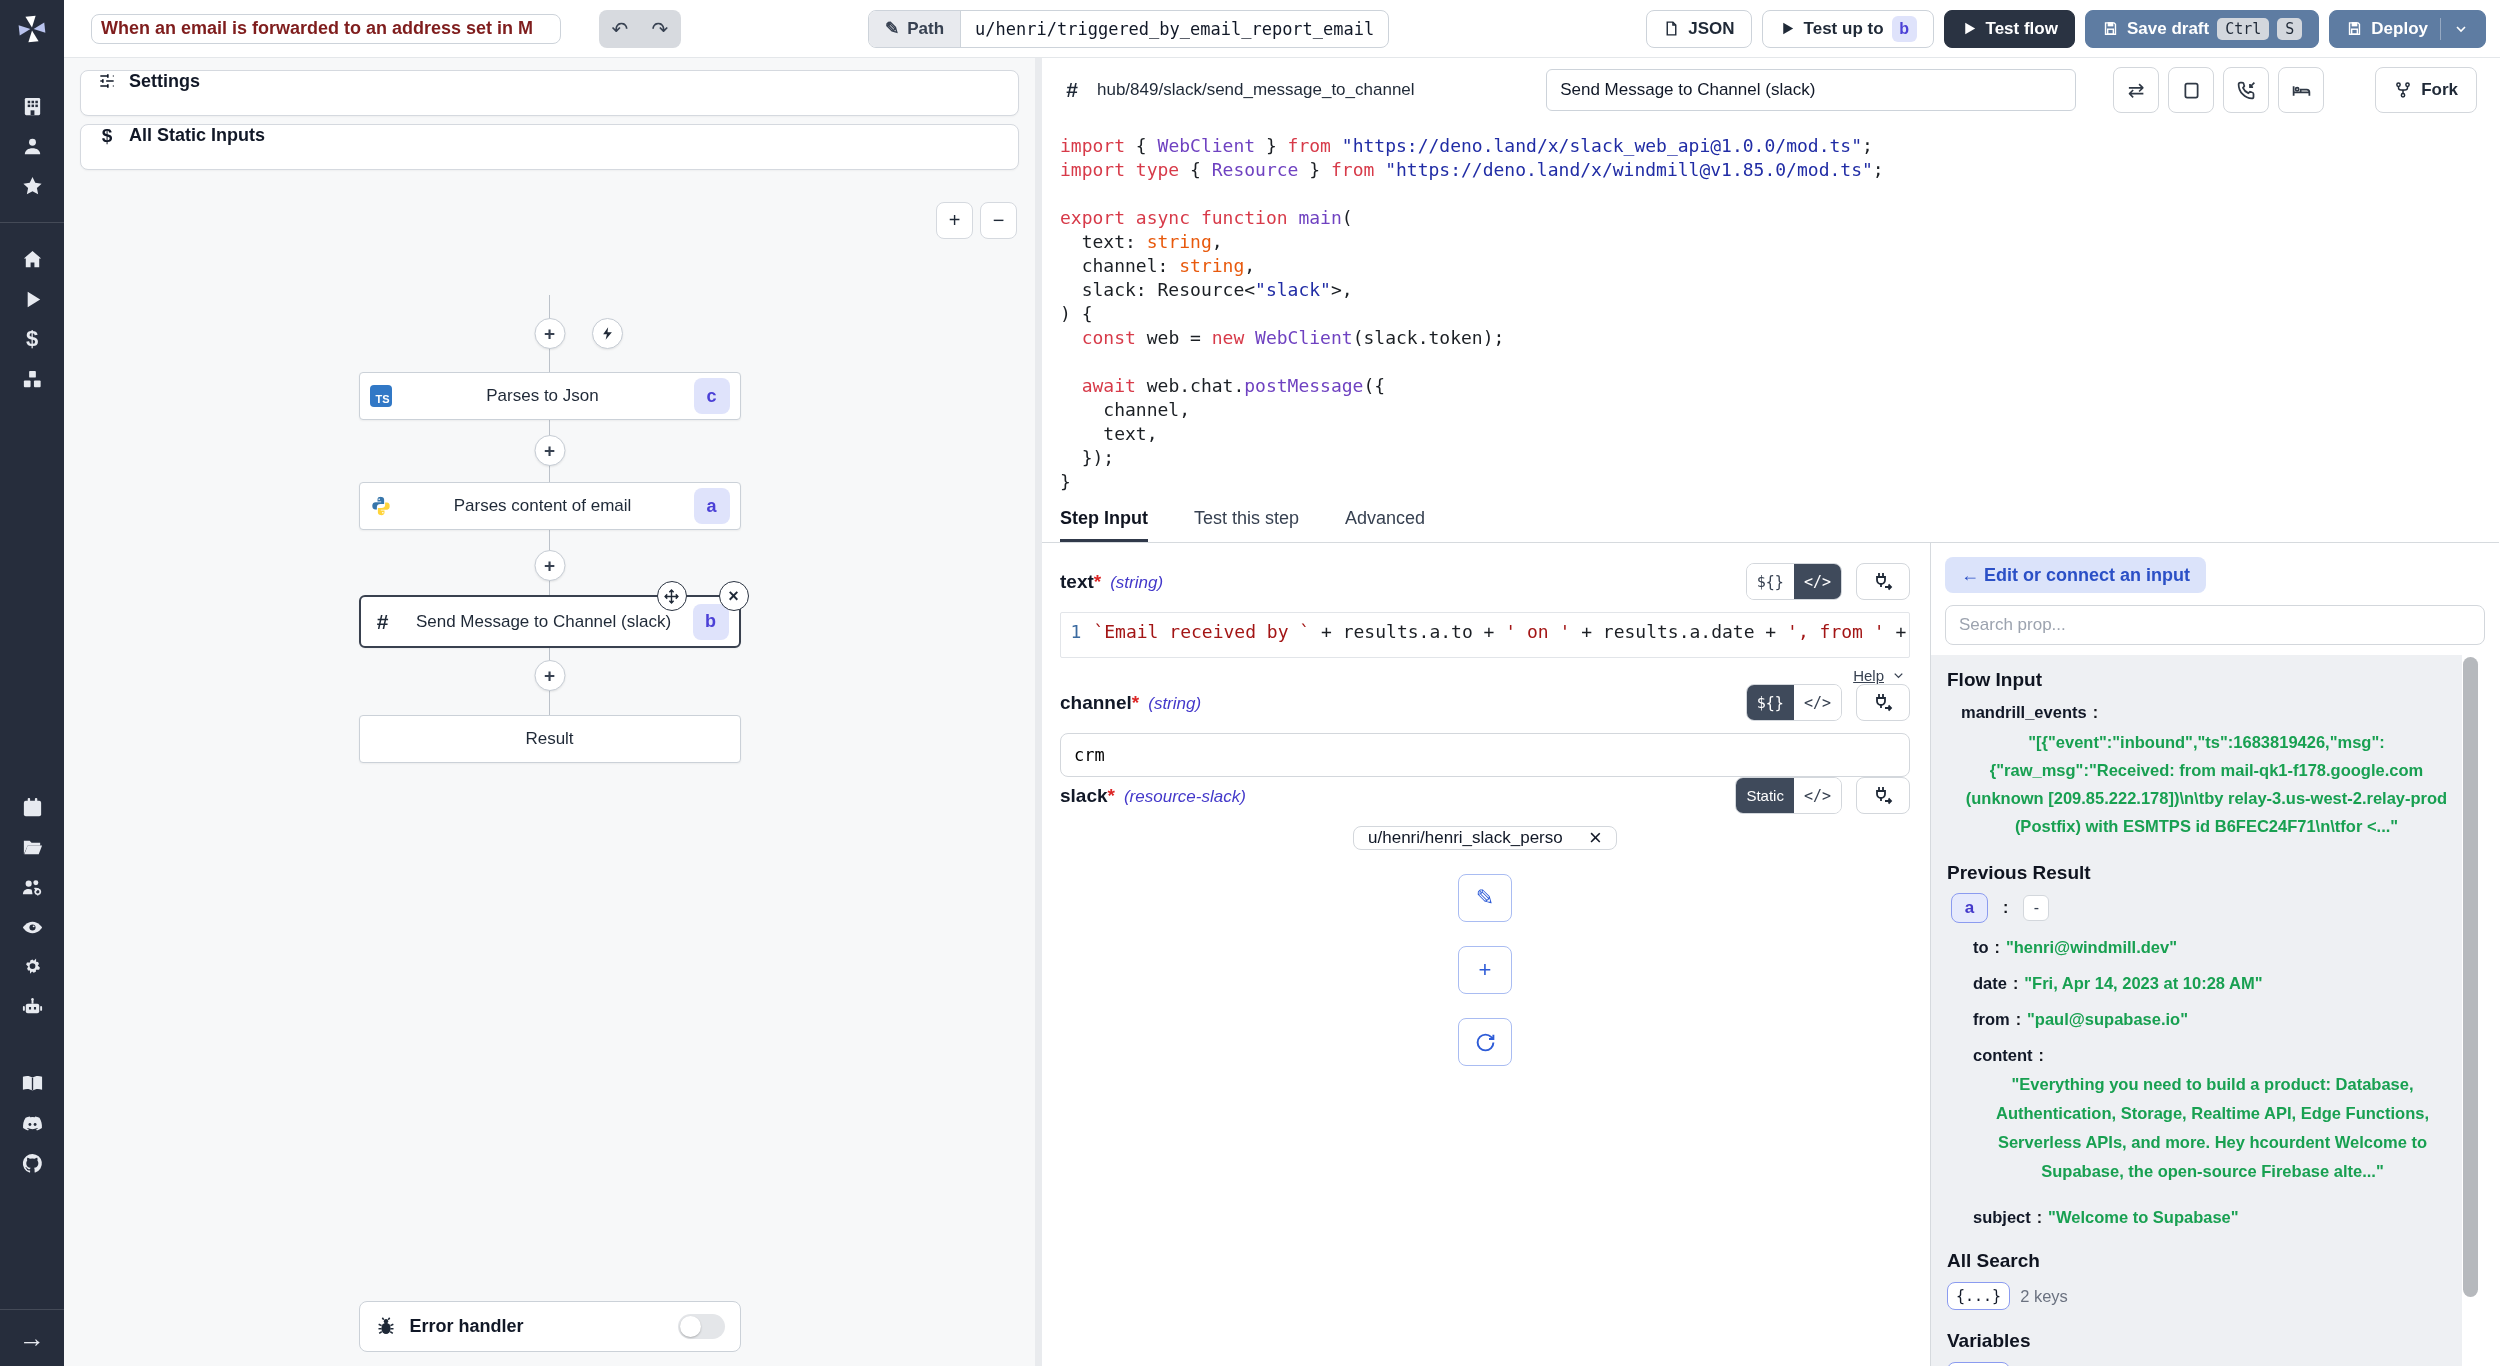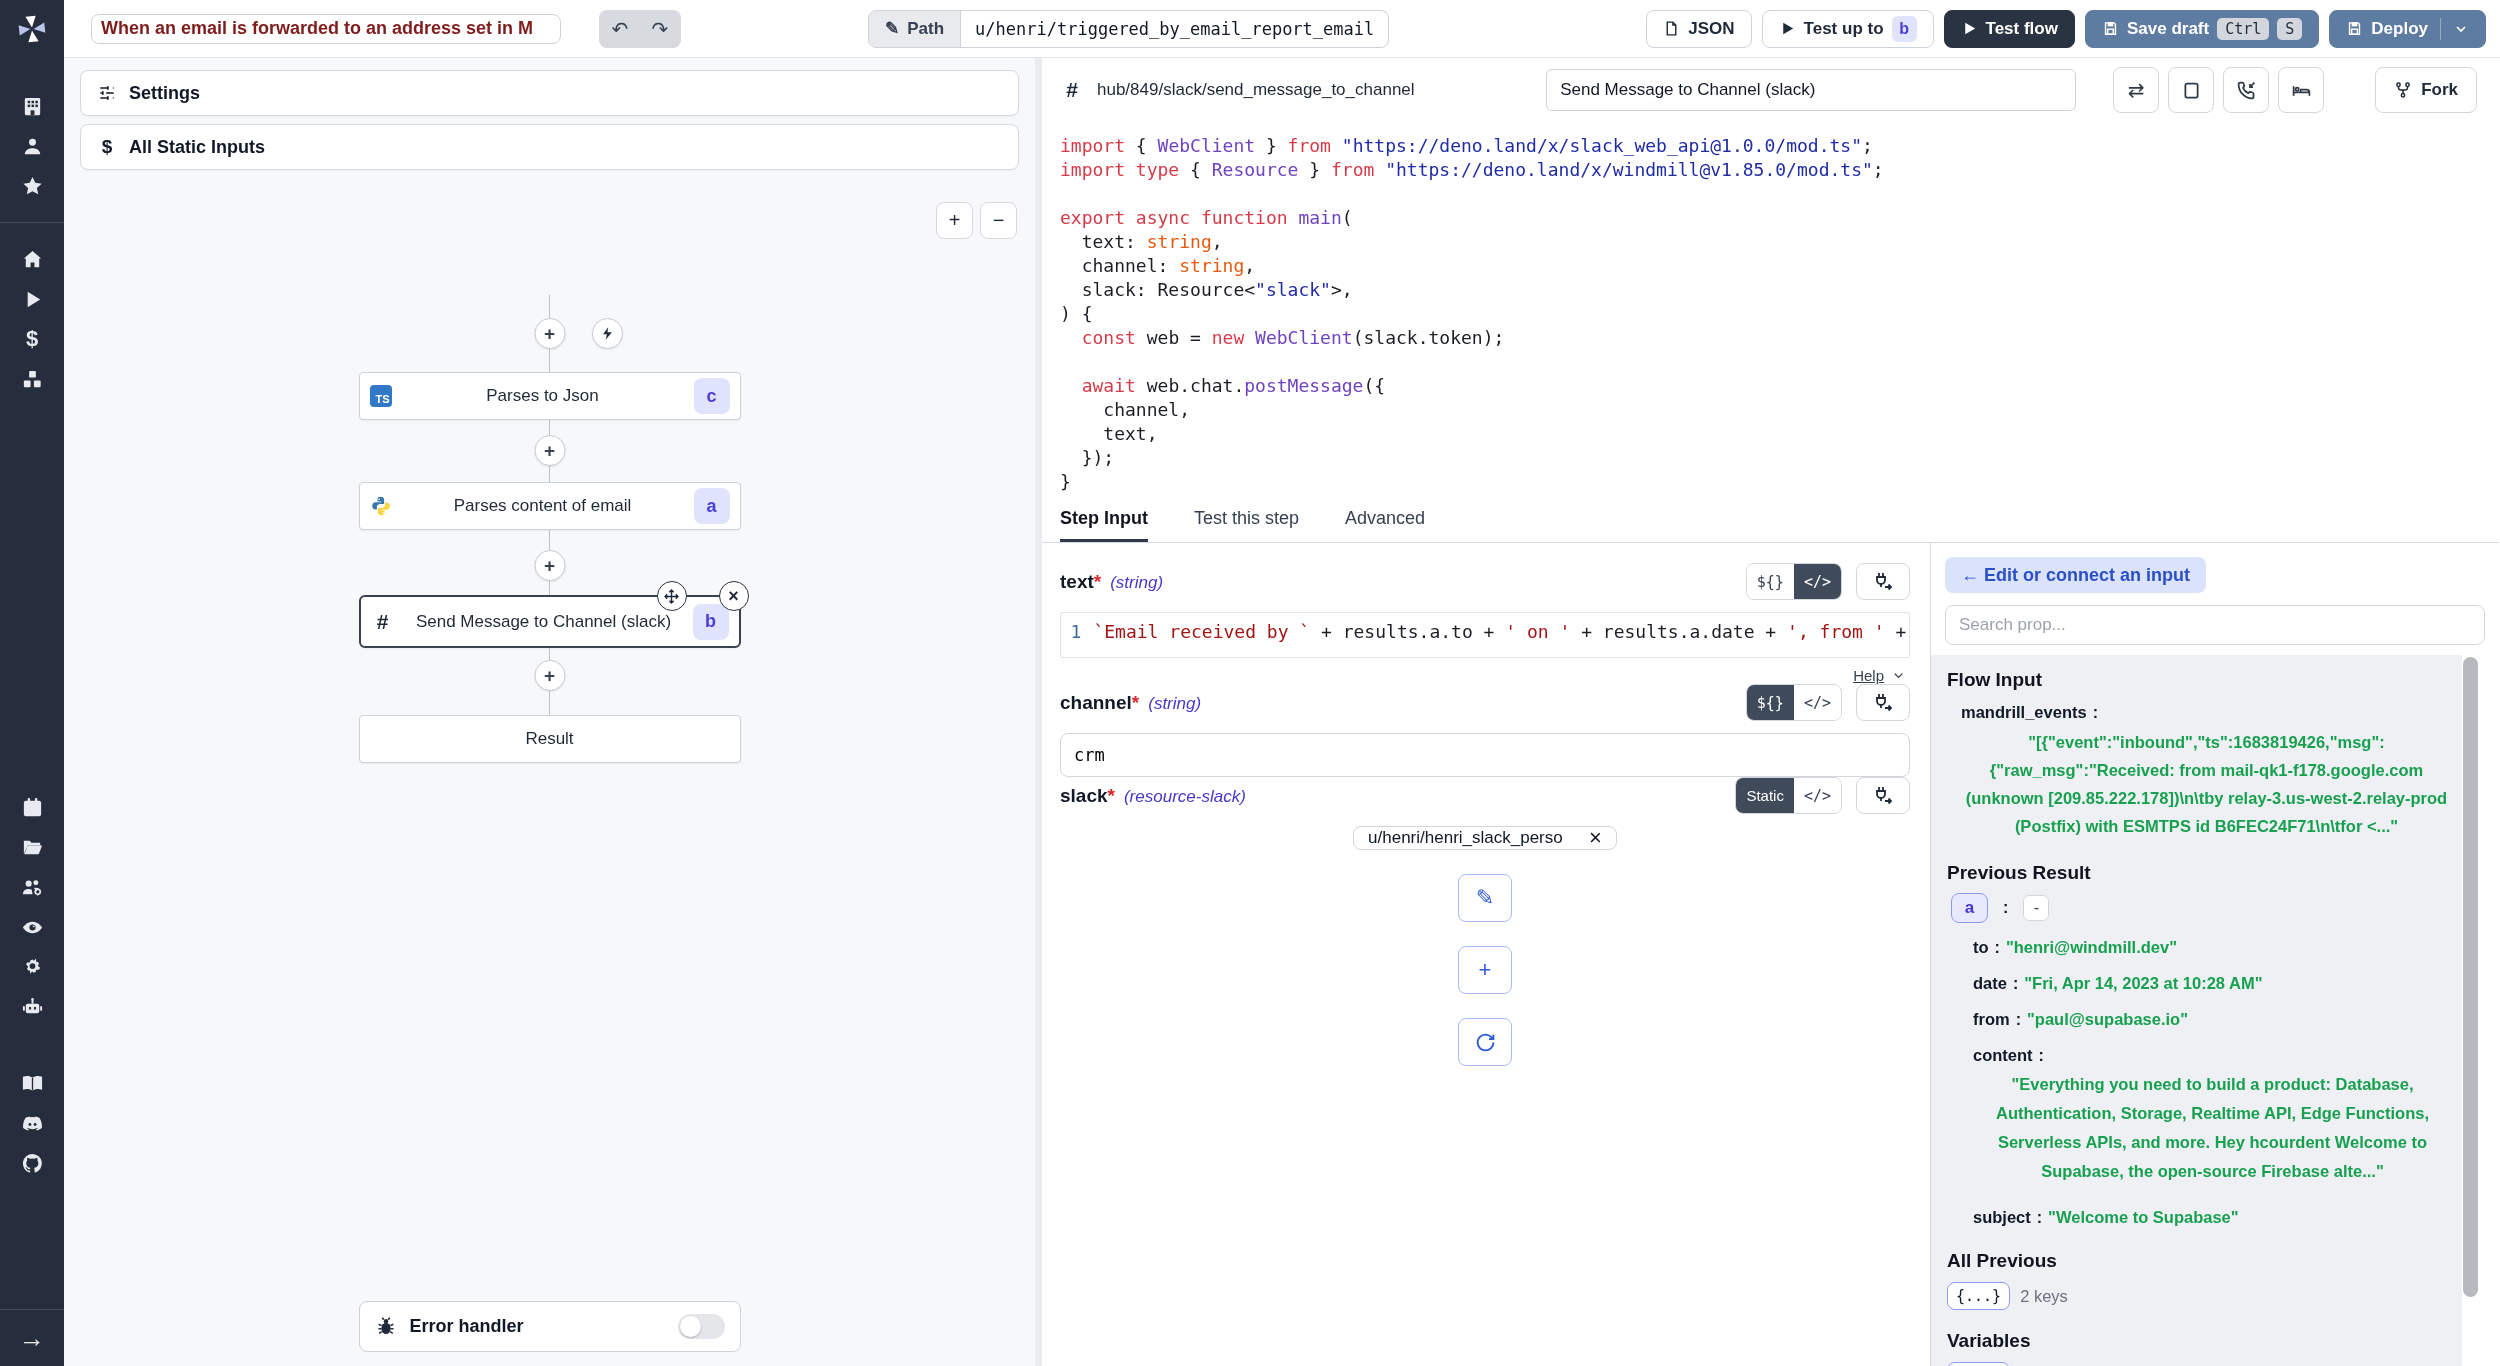--- a/index.html
+++ b/index.html
@@ -31,21 +31,21 @@
   .badge-b { width:25px; height:26px; background:#dfe3fb; color:#4b40d6; border-radius:6px; display:flex; align-items:center; justify-content:center; font-weight:700; font-size:16px; }
   .btn-dark { background:#2a3342; border-color:#2a3342; color:#fff; }
   .btn-blue { background:#5e7ca2; border-color:#5e7ca2; color:#fff; }
   .kbd { background:#d3d7dd; color:#1f2937; border-radius:5px; font-size:15px; padding:2px 8px; font-weight:400; }
   .dep-sep { width:1px; height:22px; background:rgba(255,255,255,.35); margin:0 4px; }
 
   .content { display:flex; height:1308px; }
 
   
   .left-panel { width:971px; background:#f7f8f9; display:flex; flex-direction:column; flex-shrink:0; }
-  .panel-btn { margin:0 16px; height:46px; background:#fff; border:1px solid #d5d9df; border-radius:8px; display:flex; align-items:center; gap:12px; padding:0 16px; font-size:18px; font-weight:700; color:#111827; cursor:pointer; box-shadow:0 1px 2px rgba(0,0,0,.04); }
+  .panel-btn { margin:0 16px; height:46px; background:#fff; border:1px solid #d5d9df; border-radius:8px; display:flex; gap:12px; padding:0 16px; font-size:18px; font-weight:700; color:#111827; cursor:pointer; box-shadow:0 1px 2px rgba(0,0,0,.04); }
   .panel-btn:first-child { margin-top:12px; }
   .panel-btn + .panel-btn { margin-top:8px; }
   .panel-btn svg { width:20px; height:20px; }
   .dollar-ic { font-size:19px; font-weight:700; width:20px; text-align:center; }
   .graph { position:relative; flex:1; margin-top:10px; }
   .zoom-btns { position:absolute; top:22px; right:18px; display:flex; gap:7px; }
   .zoom-btns button { width:37px; height:37px; background:#fff; border:1px solid #d5d9df; border-radius:8px; font-size:20px; color:#1f2937; cursor:pointer; }
   .gline { position:absolute; left:calc(50% - 1px); top:115px; width:1px; height:420px; background:#bcc2ca; }
   .gnode { position:absolute; left:50%; transform:translateX(-50%); width:382px; height:48px; background:#fff; border:1px solid #cbd1d8; border-radius:4px; display:flex; align-items:center; padding:0 10px; font-size:17px; color:#1f2937; box-shadow:0 1px 2px rgba(0,0,0,.05); cursor:pointer; }
   .gnode .nlabel { flex:1; text-align:center; }
@@ -580,21 +580,21 @@
               <div class="entries">
                 <div class="kv-row"><span class="kv-key">to</span><span class="kv-colon">:</span><span class="green-val">"henri@windmill.dev"</span></div>
                 <div class="kv-row"><span class="kv-key">date</span><span class="kv-colon">:</span><span class="green-val">"Fri, Apr 14, 2023 at 10:28 AM"</span></div>
                 <div class="kv-row"><span class="kv-key">from</span><span class="kv-colon">:</span><span class="green-val">"paul@supabase.io"</span></div>
                 <div class="kv-row"><span class="kv-key">content</span><span class="kv-colon">:</span>
                   <div class="content-block green-val">"Everything you need to build a product: Database, Authentication, Storage, Realtime API, Edge Functions, Serverless APIs, and more. Hey hcourdent Welcome to Supabase, the open-source Firebase alte..."</div>
                 </div>
                 <div class="kv-row"><span class="kv-key">subject</span><span class="kv-colon">:</span><span class="green-val">"Welcome to Supabase"</span></div>
               </div>
 
-              <div class="sec-title mt20">All Previous</div>
+              <div class="sec-title mt20">All Search</div>
               <div class="chip-row">
                 <span class="brace-chip">{...}</span>
                 <span class="chip-meta">2 keys</span>
               </div>
 
               <div class="sec-title mt20">Variables</div>
               <div class="chip-row">
                 <span class="brace-chip">{...}</span>
               </div>
 

